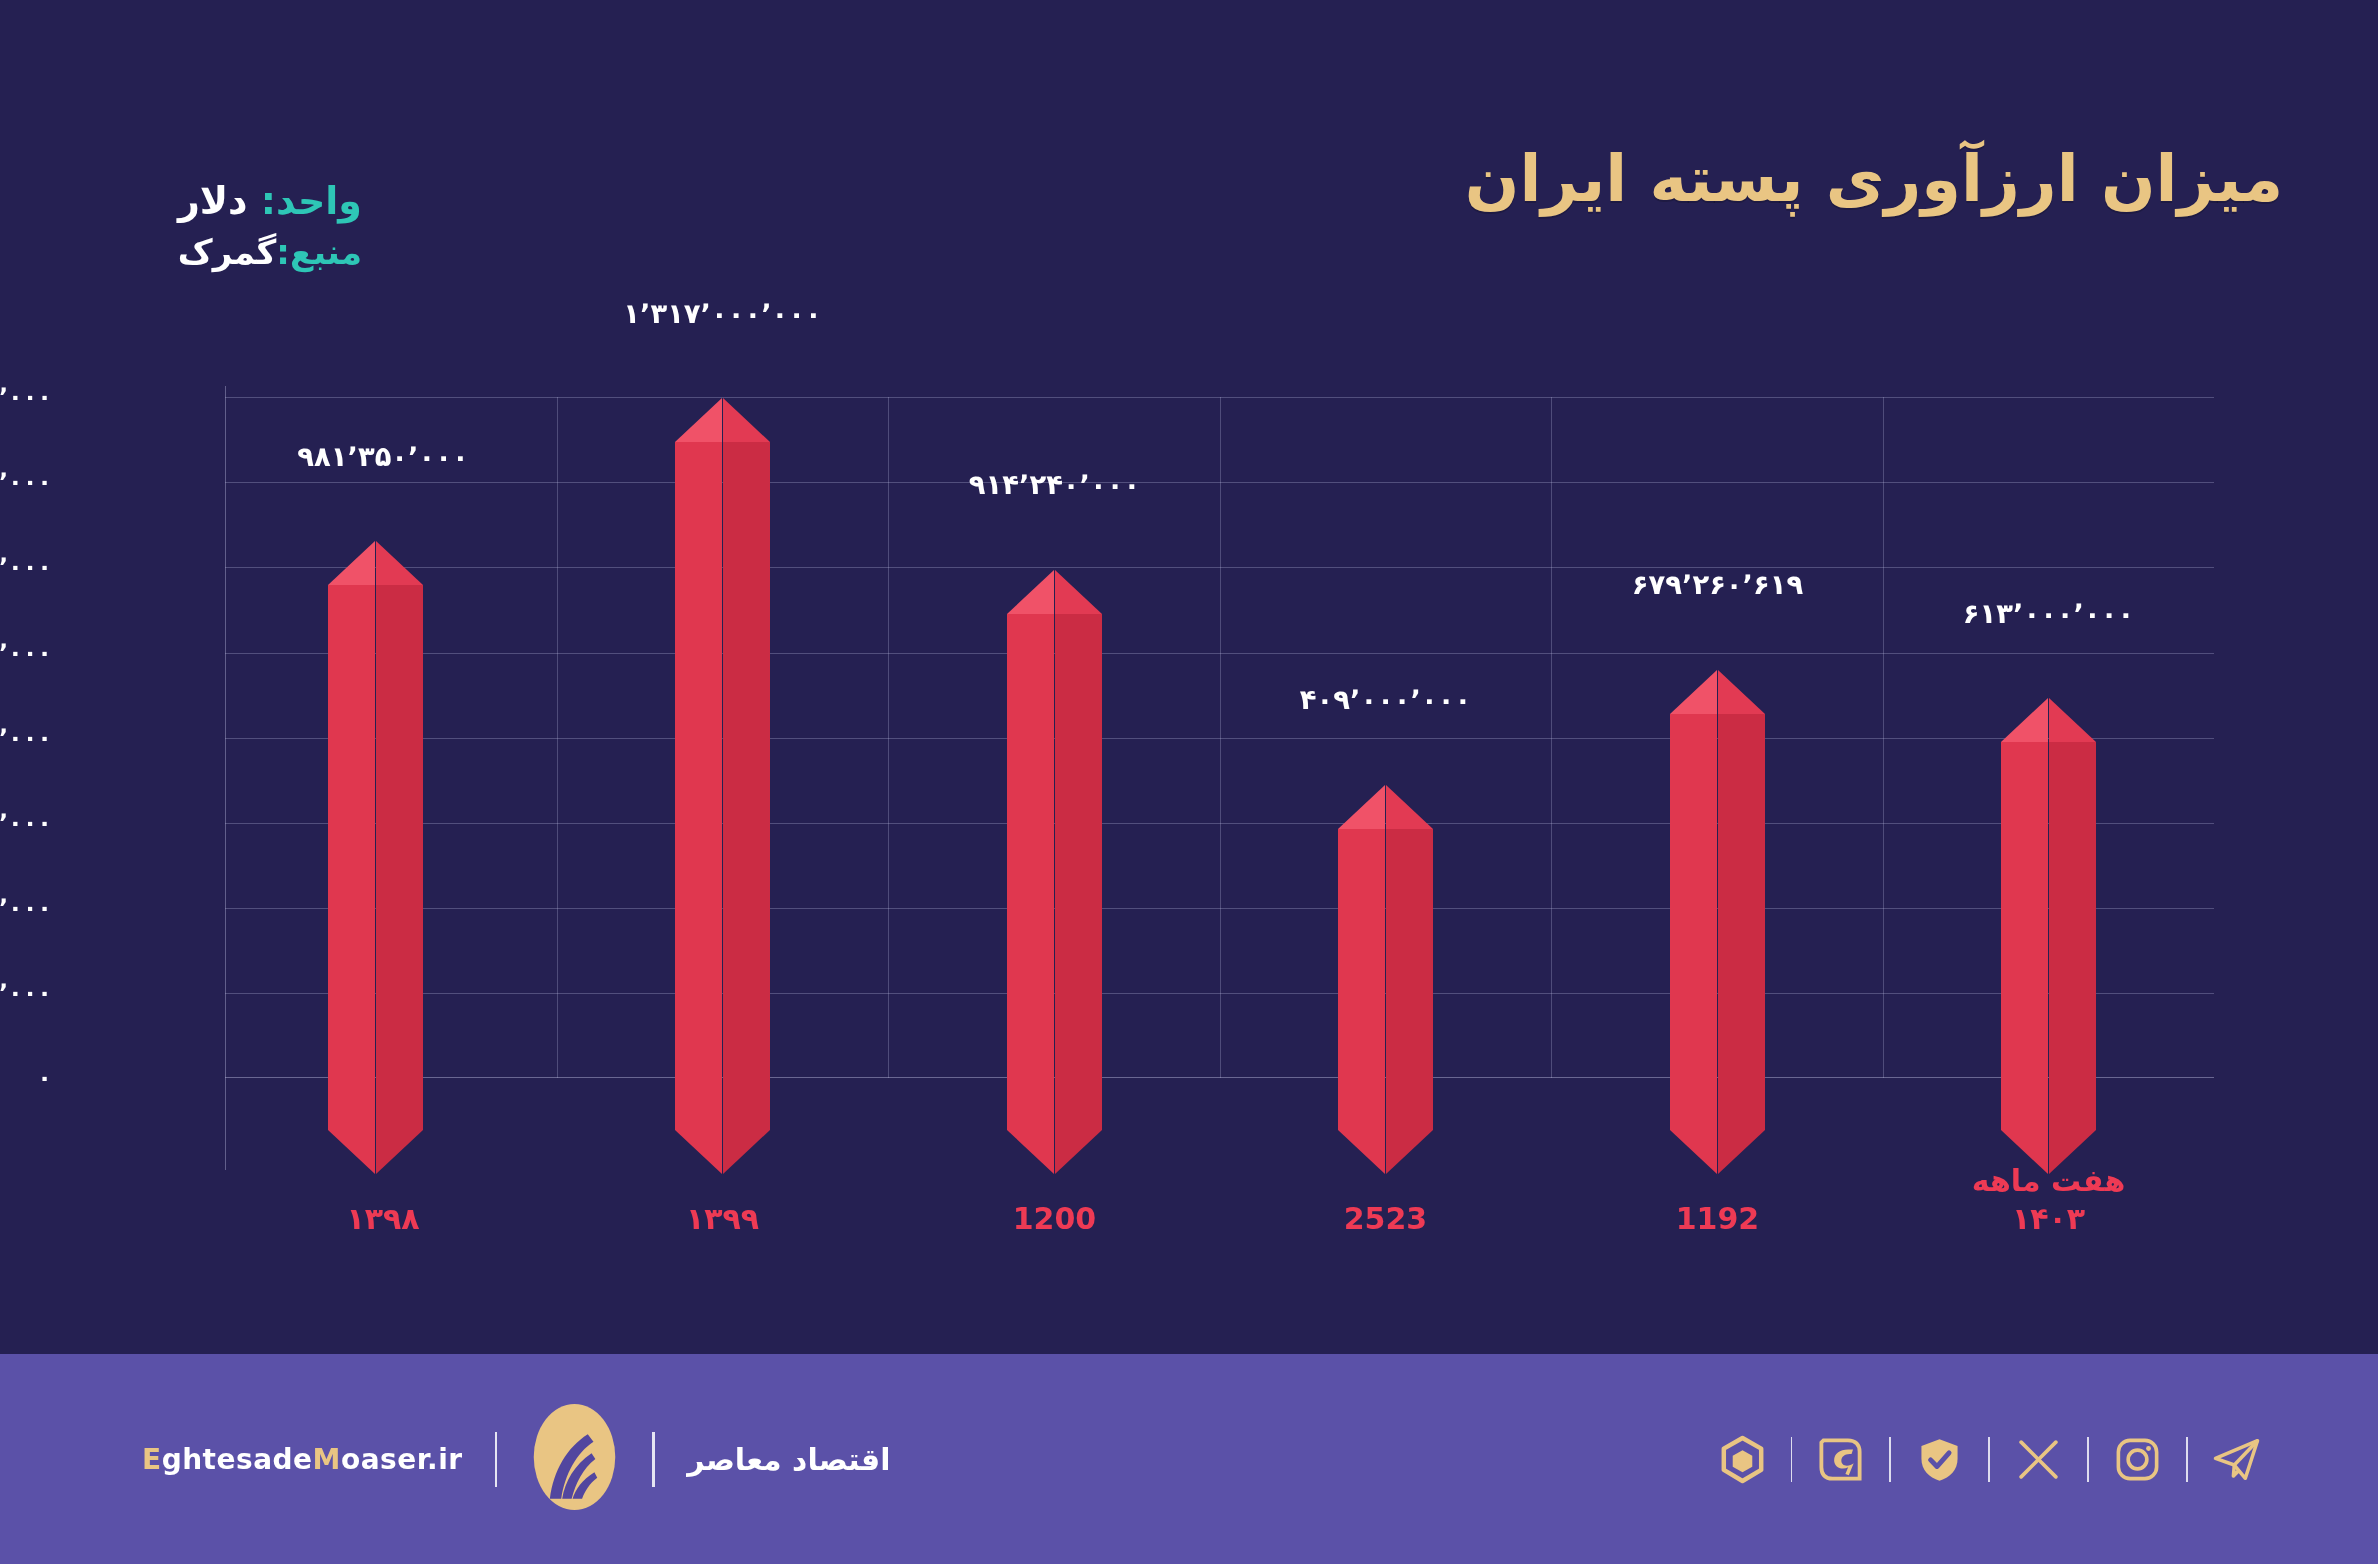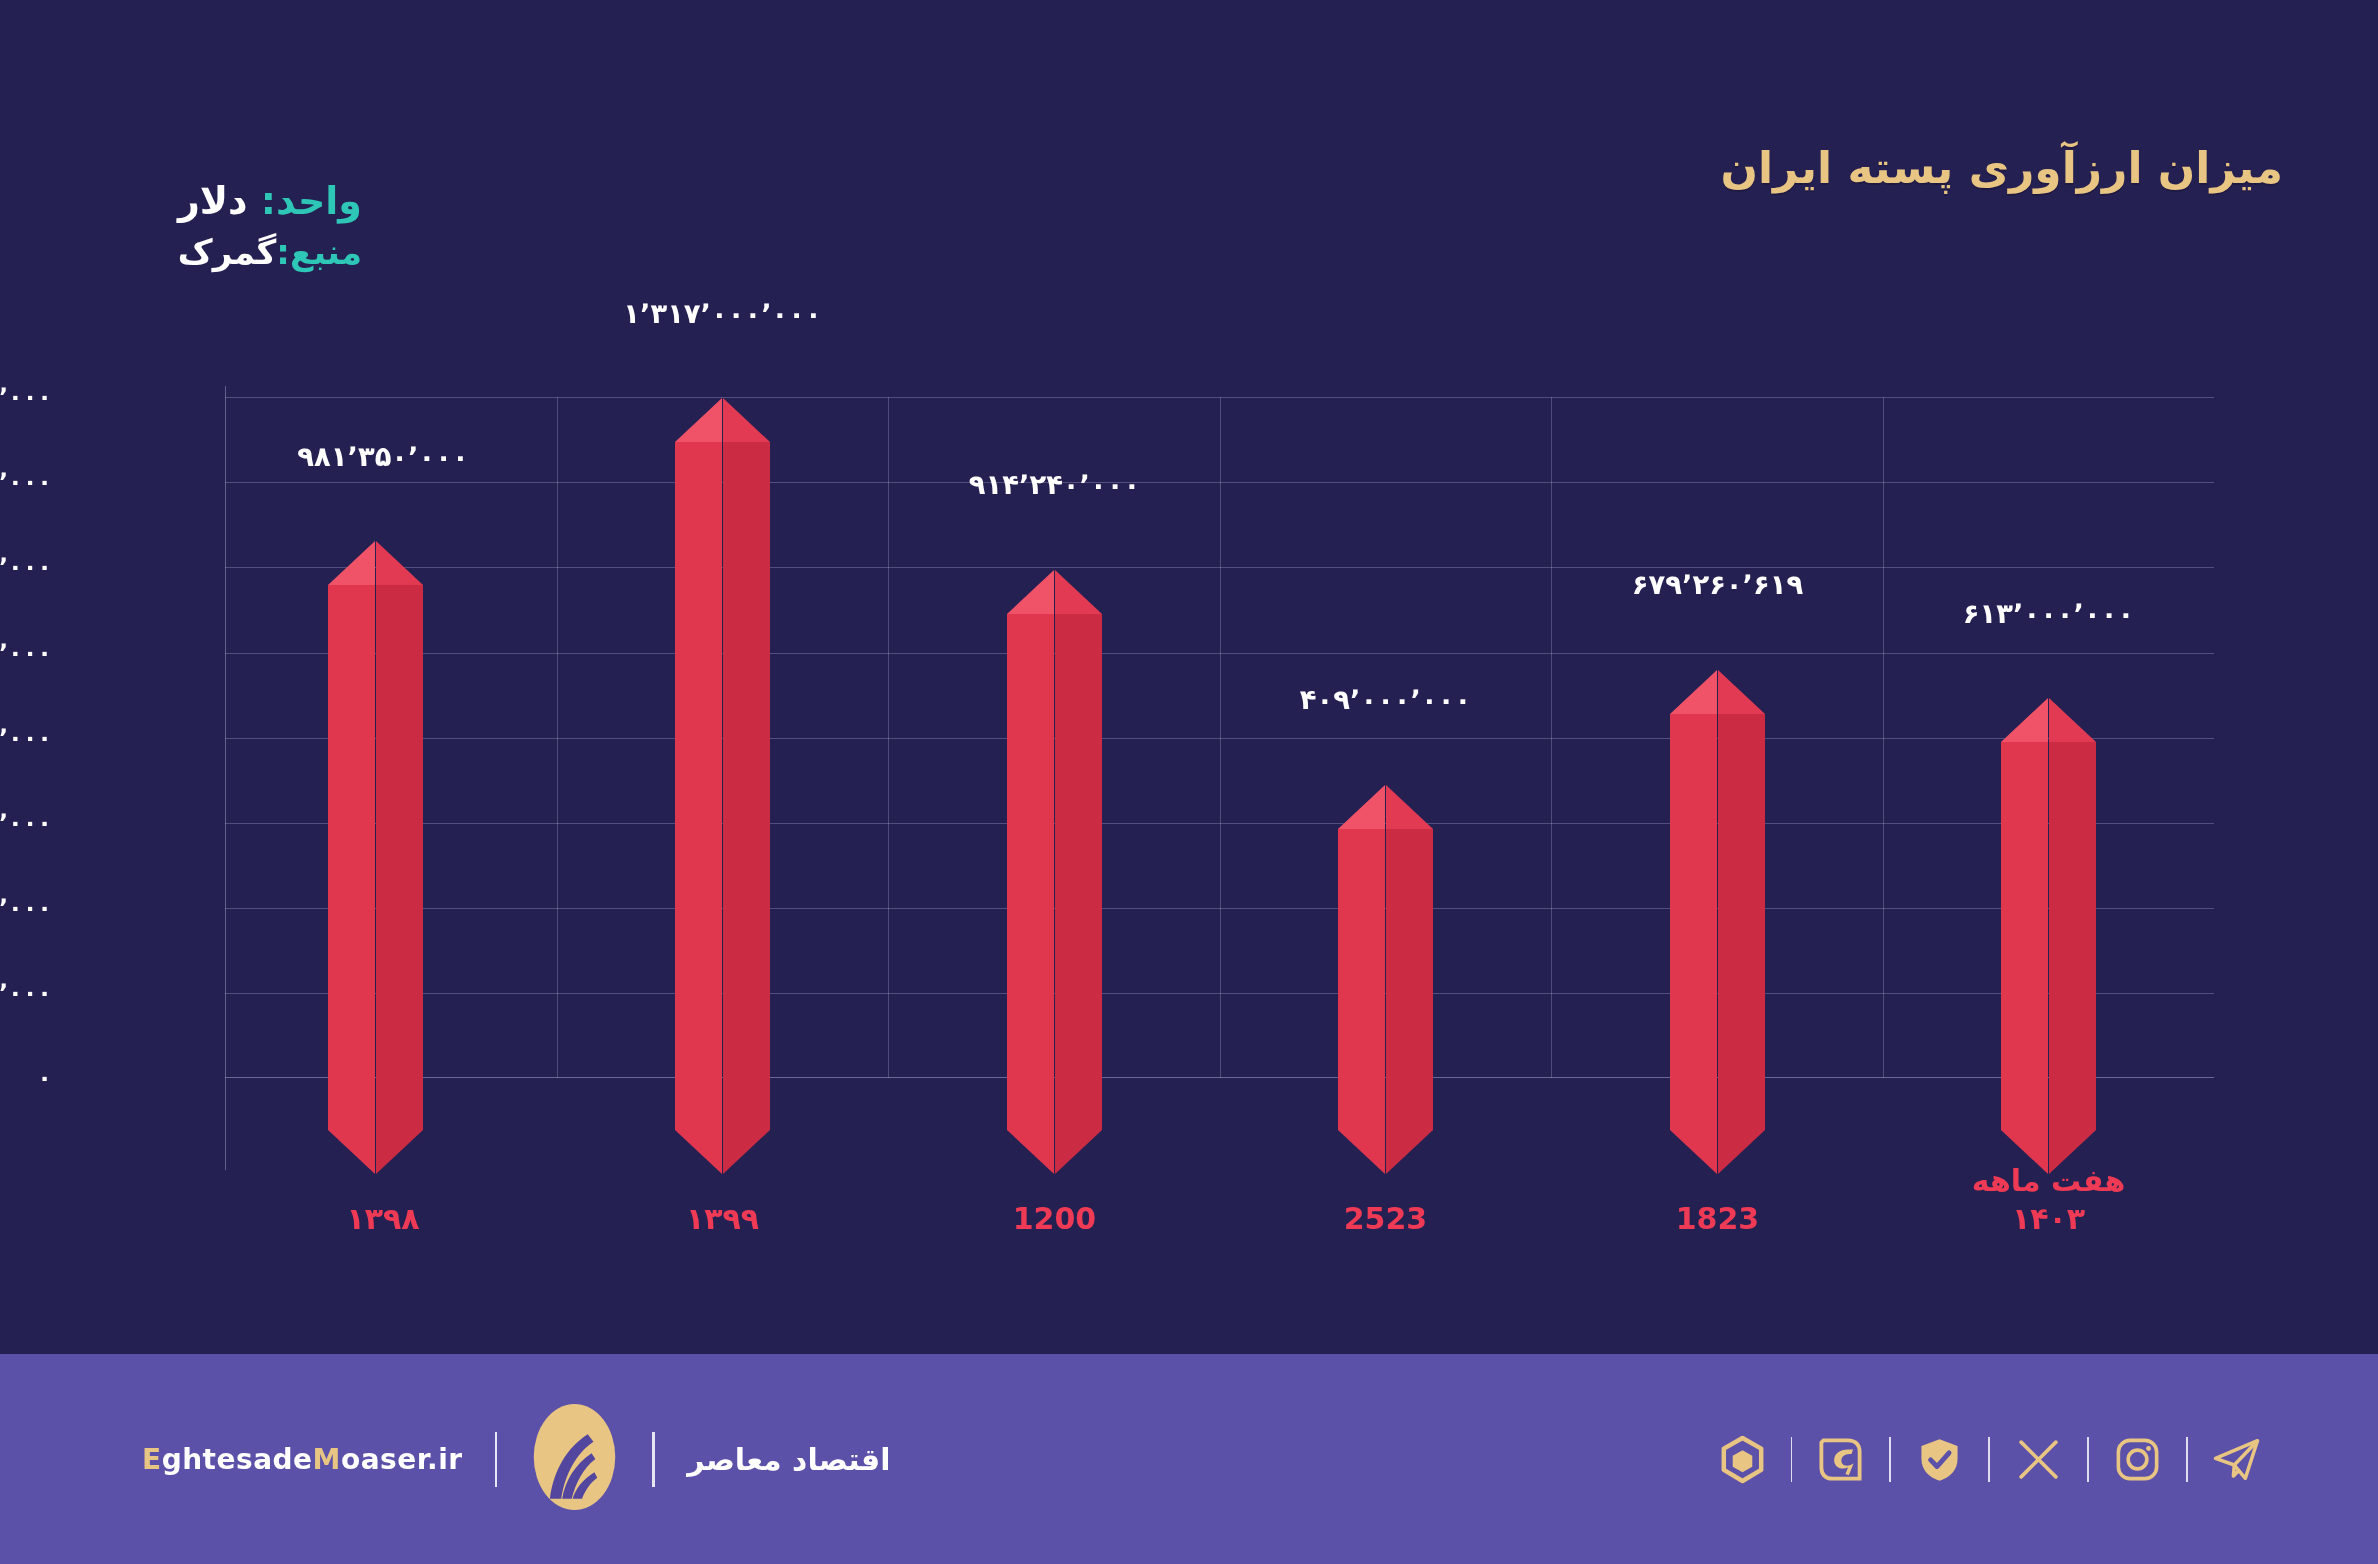--- a/index.html
+++ b/index.html
@@ -19,21 +19,21 @@
   #unit-line{font-size:38px;font-weight:700;white-space:nowrap;}
   #unit-label{color:#2ec6b6;}
   #unit-value{color:#ffffff;}
   #source-line{font-size:34px;font-weight:700;white-space:nowrap;margin-top:3.8px;}
   #source-label{color:#2ec6b6;}
   #source-value{color:#ffffff;}
 
   
   #chart-title{
     position:absolute;top:142px;right:95px;
-    color:#e9c583;font-size:44px;font-weight:700;
+    color:#e9c583;font-size:64px;font-weight:700;
     letter-spacing:-0.9px;direction:rtl;white-space:nowrap;
     text-shadow:0 1.9px 0 rgba(0,0,0,.18);
   }
 
   
   #plot{
     position:absolute;
     left:225px;top:397px;
     width:1989px;height:681px;
   }
@@ -271,21 +271,21 @@
             <div class="tri-l"></div>
             <div class="tri-r"></div>
           </div>
           <div class="foot">
             <div class="tri-l"></div>
             <div class="tri-r"></div>
           </div>
         </div>
         <div class="bar-value" style="bottom: 478px;">۶۷۹٬۲۶۰٬۶۱۹</div>
         <div class="bar-cat" style="bottom: -159px;">
-          <div>1823</div>
+          <div>1192</div>
         </div>
       </div>
       <div class="bar-group" style="left: 1776px; width: 95px; height: 681px;">
         <div class="bar" style="height: 431px;">
           <div class="shaft" style="height:388px">
             <div class="face-l"></div>
             <div class="face-r"></div>
           </div>
           <div class="cap" style="bottom:388px">
             <div class="tri-l"></div>

